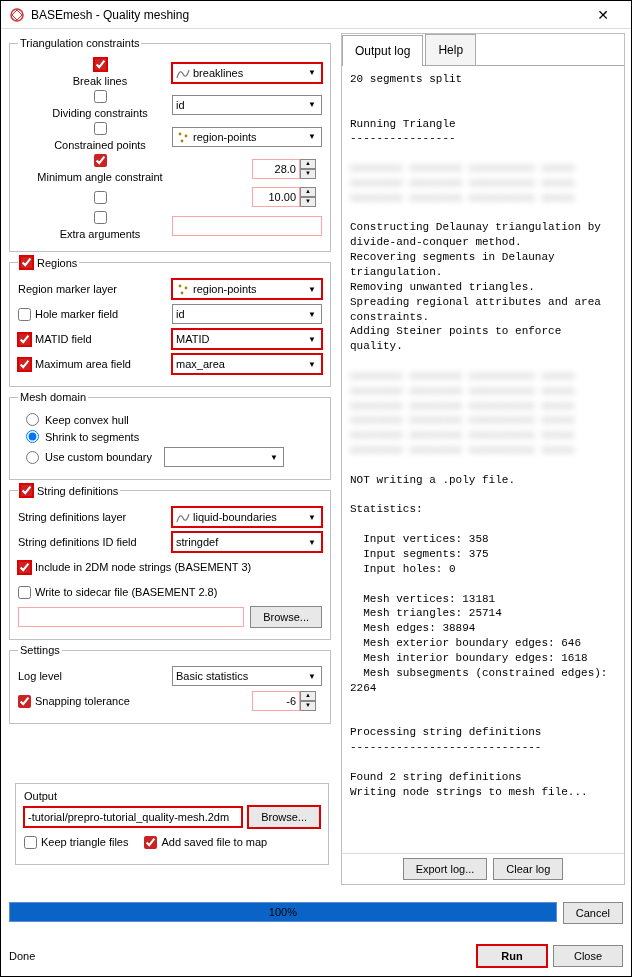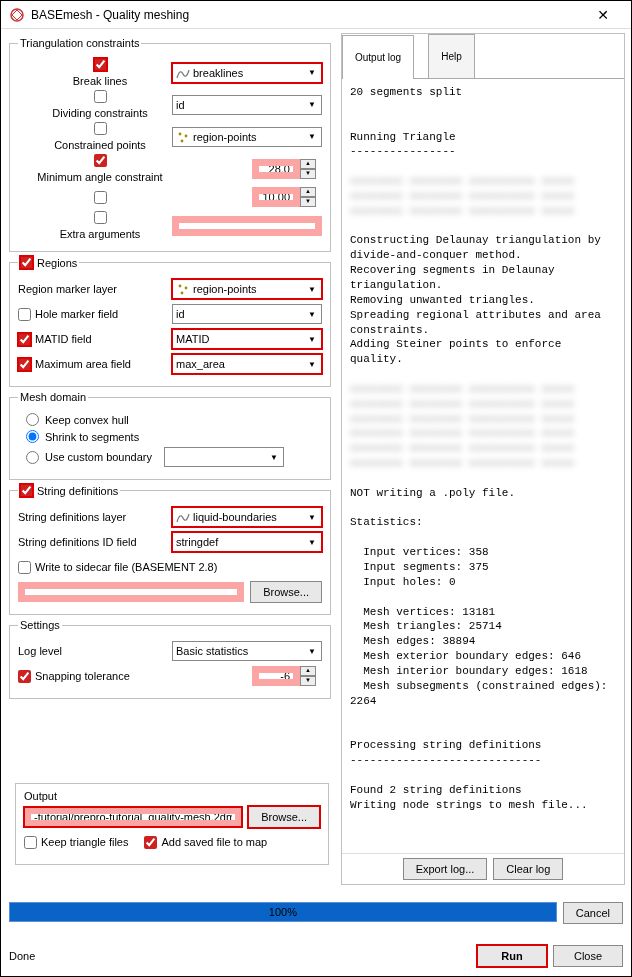--- a/index.html
+++ b/index.html
@@ -16,34 +16,34 @@
   .scroll-area::-webkit-scrollbar-thumb { background:#c0c0c0; border:1px solid #888; }
   .scroll-area::-webkit-scrollbar-track { background:#f0f0f0; }
   fieldset { border: 1px solid #c0c0c0; margin: 4px 2px; padding: 6px 8px 8px 8px; }
   legend { font-size: 11px; padding: 0 2px; }
   legend label { display:flex; align-items:center; gap:4px; }
   .row { display: flex; align-items: center; margin: 3px 0; min-height: 22px; gap: 6px; }
   .row .lbl { display:flex; align-items:center; gap:4px; width: 148px; }
   .row .lbl.indent { padding-left: 16px; flex-direction: column; }
   .ctrl { flex:1; display:flex; align-items:center; }
   input[type=checkbox] { width:13px; height:13px; accent-color:#c22; }
-  select, input[type=text], input[type=number] { width: 100%; height: 20px; font-size: 11px; padding: 1px 3px; border:7px solid #fca5a5; background:#fff; }
+  select, input[type=text], input[type=number] { width: 100%; height: 20px; font-size: 11px; padding: 1px 3px; border:1px solid #fca5a5; background:#fff; }
   .spin { display:flex; width:70px; }
   .spin input { width:48px; text-align:right; }
   .spin .spbtns { display:flex; flex-direction:column; width:16px; }
   .spin .spbtn { height:10px; border:1px solid #888; background:#eee; font-size:6px; line-height:6px; text-align:center; cursor:pointer; }
   .combo { display:flex; align-items:center; gap:3px; border:1px solid #888; height:20px; padding:0 3px; width:100%; background:#fff; position:relative; }
   .combo .cicon { width:14px; height:14px; display:flex; align-items:center; justify-content:center; }
   .combo .ctext { flex:1; white-space:nowrap; overflow:hidden; }
   .combo .carrow { width:12px; text-align:center; font-size:8px; }
   .radio-row { display:flex; align-items:center; gap:6px; margin:4px 0 4px 8px; }
   .btn { height:22px; padding:0 12px; border:1px solid #888; background:#e8e8e8; cursor:pointer; font-size:11px; }
   .hl { outline: 2px solid #d00; outline-offset: -1px; }
   .tabs { display:flex; border-bottom:1px solid #aaa; }
-  .tab { padding:16px 12px; border:1px solid #aaa; border-bottom:none; background:#f4f4f4; margin-right:14px; font-size:10px; cursor:pointer; }
+  .tab { padding:8px 12px; border:1px solid #aaa; border-bottom:none; background:#f4f4f4; margin-right:2px; font-size:12px; cursor:pointer; }
   .tab.active { background:#fff; position:relative; top:1px; }
   .log { flex:1; overflow:auto; padding:6px 8px; font-family: Consolas, "Courier New", monospace; font-size:11px; white-space:pre-wrap; line-height:1.35; }
   .log-btns { display:flex; justify-content:center; gap:6px; padding:4px 6px; border-top:1px solid #ddd; }
   .output-section { border:1px solid #c0c0c0; margin: 20px 8px; padding:6px 8px 8px 8px; }
   .output-section .title { margin-bottom:4px; }
   .progress-row { display:flex; margin:17px 8px; gap:6px; }
   .progress-track { flex:1; height:20px; border:1px solid #5a8fd6; background:#0a64c8; position:relative; display:flex; align-items:center; justify-content:center; color:#000; }
   .footer-row { display:flex; align-items:center; padding:4px 8px 8px 8px; }
   .footer-row .status { flex:1; }
   .footer-row .btns { display:flex; gap:6px; }
@@ -278,20 +278,26 @@
           <div class="ctrl">
             <div class="combo hl">
               <span class="ctext">stringdef</span>
               <span class="carrow">▼</span>
             </div>
           </div>
         </div>
 
         <div class="row">
           <label class="lbl" style="width:auto">
+            <input type="checkbox" class="hl" checked="" style="">
+            <span>Include in 2DM node strings (BASEMENT 3)</span>
+          </label>
+        </div>
+        <div class="row">
+          <label class="lbl" style="width:auto">
             <input type="checkbox" style="">
             <span>Write to sidecar file (BASEMENT 2.8)</span>
           </label>
         </div>
         <div class="row">
           <div class="ctrl">
               <input type="text" value="" style="">
             </div>
           <button class="btn">Browse...</button>
         </div>

